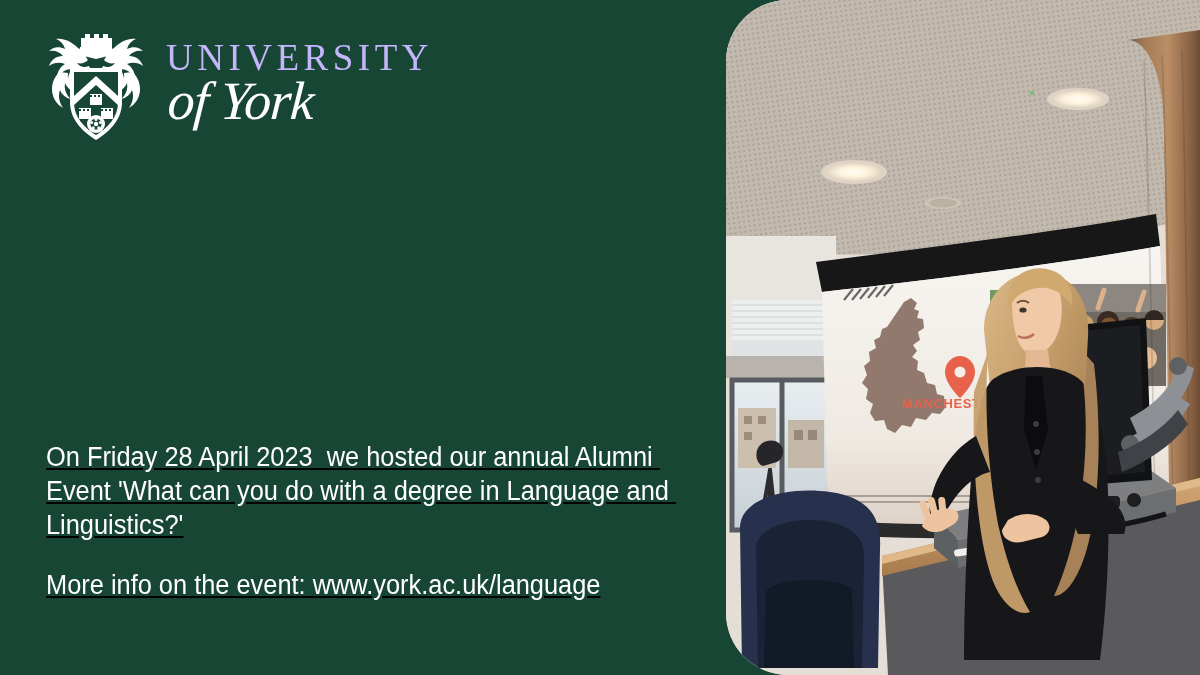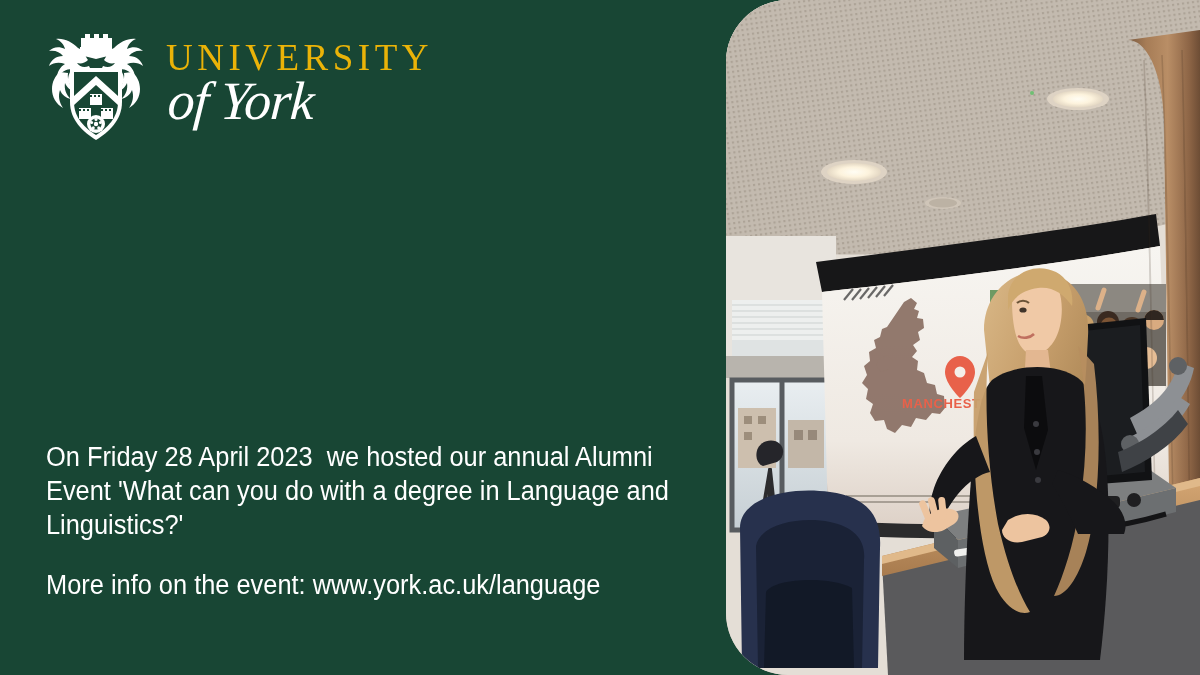--- a/index.html
+++ b/index.html
@@ -33,21 +33,21 @@
     display:flex;
     align-items:center;
     gap:14px;
   }
   .crest { width:112px; height:118px; display:block; flex:none; }
   .wordmark { display:flex; flex-direction:column; line-height:1; }
   .wordmark-university {
     font-family:"Liberation Serif", serif;
     font-size:37px;
     letter-spacing:4.5px;
-    color:#eab308;
+    color:#c4b5fd;
     font-weight:400;
   }
   .wordmark-ofyork {
     font-family:"Liberation Serif", serif;
     font-style:italic;
     font-size:54px;
     color:#ffffff;
     letter-spacing:-1px;
     margin-top:-2px;
     margin-left:2px;
@@ -73,20 +73,21 @@
     transform:scaleX(0.80);
     transform-origin:left center;
     white-space:nowrap;
   }
 
   
   .body-copy {
     position:absolute;
     left:46px; top:440px;
     width:670px;
+    text-decoration:underline;
   }
   .body-para {
     font-family:"Liberation Sans", sans-serif;
     font-weight:400;
     font-size:27px;
     line-height:34px;
     color:#ffffff;
     transform:scaleX(0.94);
     transform-origin:left top;
     white-space:pre-wrap;

